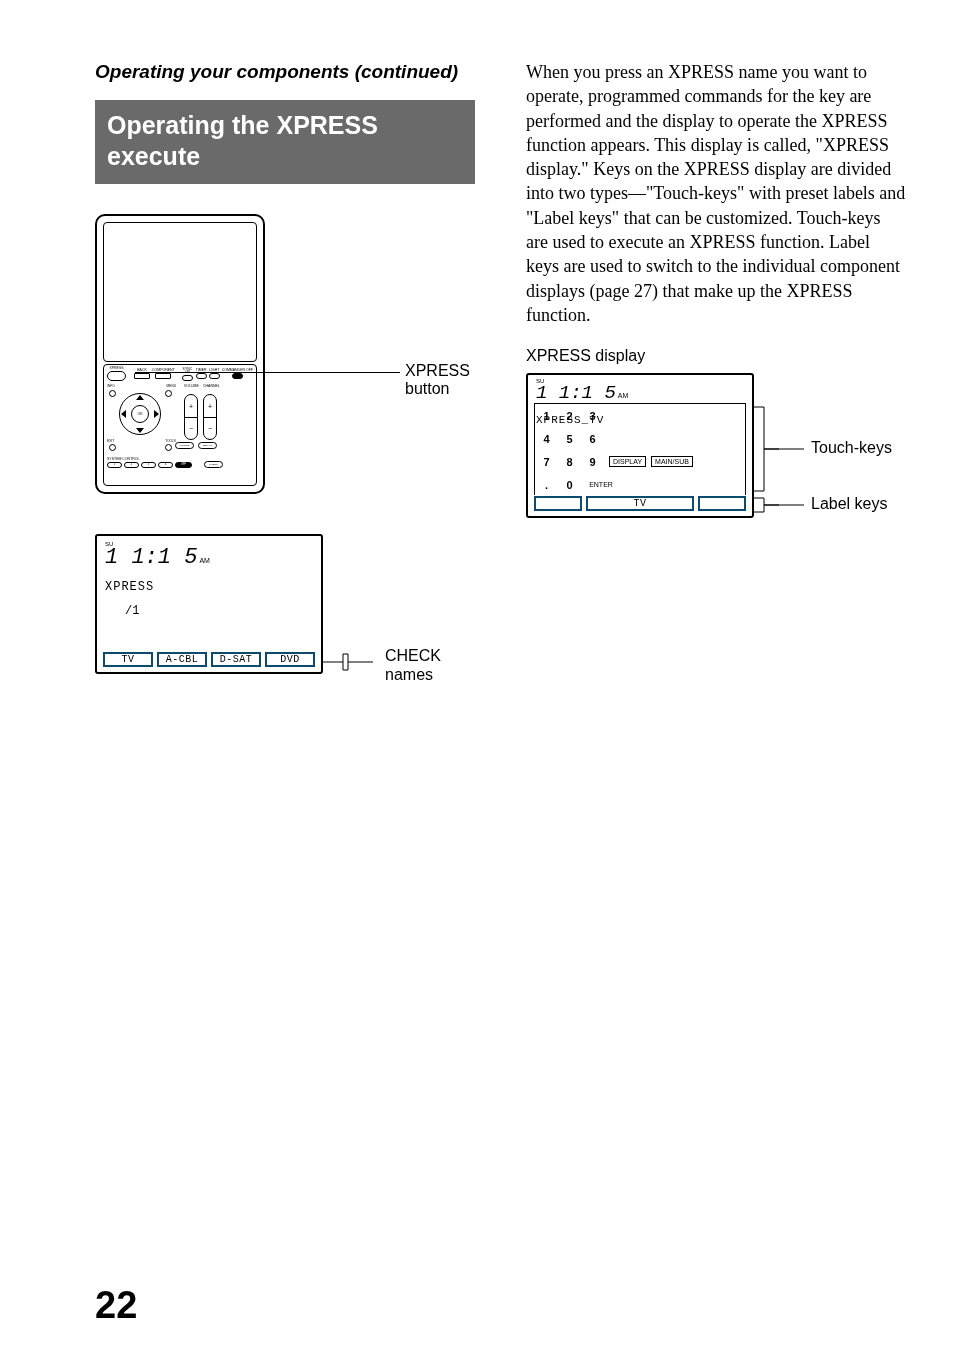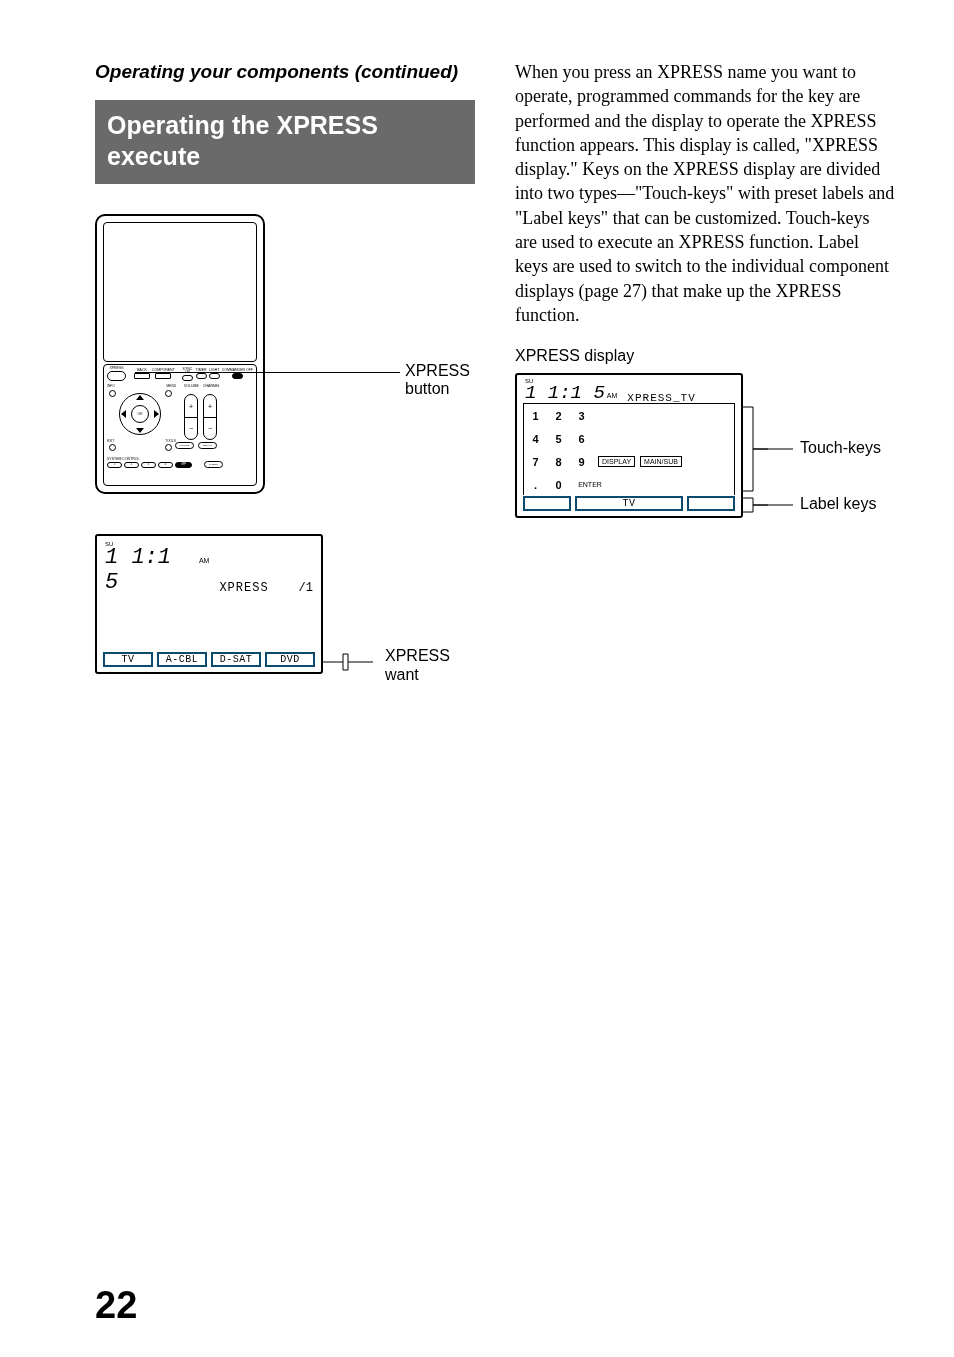--- a/index.html
+++ b/index.html
@@ -7,21 +7,21 @@
       width: 954px;
       height: 1357px;
       background: #fff;
       font-family: Georgia, 'Times New Roman', serif;
       color: #000;
       position: relative;
       padding: 60px 80px 40px 95px;
     }
     .two-col {
       display: flex;
-      gap: 40px;
+      gap: 51px;
     }
     .col-left { width: 380px; }
     .col-right { width: 380px; }
     .cont-heading {
       font-family: Arial, Helvetica, sans-serif;
       font-weight: bold;
       font-style: italic;
       font-size: 19px;
       line-height: 1.25;
       margin-bottom: 16px;
@@ -129,23 +129,24 @@
       top: 0;
       width: 228px;
       height: 140px;
       border: 2px solid #000;
       border-radius: 3px;
       background: #fff;
       font-family: Arial, Helvetica, sans-serif;
     }
     .lcd-time-row {
       display: flex;
-      align-items: flex-end;
+      align-items: flex-start;
       padding: 5px 8px 2px 8px;
       gap: 10px;
+      flex-direction: column;
     }
     .day-su { font-size:6px; font-family:Arial; margin-bottom:-2px;}
     .am { font-size:7px; font-family:Arial; }
     .lcd-title { font-family: 'Courier New', monospace; font-size:12px; letter-spacing:1px;}
     .lcd-slash { font-family: 'Courier New', monospace; font-size:12px; margin-left:20px;}
     .lcd-bottom-row {
       position: absolute;
       bottom: 5px;
       left: 6px;
       right: 6px;
@@ -338,21 +339,21 @@
           <div class="lcd-bottom-cell">A-CBL</div>
           <div class="lcd-bottom-cell">D-SAT</div>
           <div class="lcd-bottom-cell">DVD</div>
         </div>
       </div>
 
       <svg class="bracket-svg" style="left:228px;top:118px;" width="50" height="20">
         <path d="M0 10 L20 10 L20 2 L25 2 L25 18 L20 18 L20 10" stroke="#000" stroke-width="1" fill="none"></path>
         <line x1="25" y1="10" x2="50" y2="10" stroke="#000" stroke-width="1"></line>
       </svg>
-      <div class="leader-label" style="left:290px; top:112px; line-height:1.2;">XPRESS want</div>
+      <div class="leader-label" style="left:290px; top:112px; line-height:1.2;">CHECK names</div>
     </div>
   </div>
 
   <div class="col-right">
     <div class="body-text" style="margin-top:0;">When you press an XPRESS name you want to operate, programmed commands for the key are performed and the display to operate the XPRESS function appears. This display is called, "XPRESS display." Keys on the XPRESS display are divided into two types—"Touch-keys" with preset labels and "Label keys" that can be customized. Touch-keys are used to execute an XPRESS function. Label keys are used to switch to the individual component displays (page 27) that make up the XPRESS function.</div>
 
     <div class="sub-caption" style="margin-top:20px;">XPRESS display</div>
 
     <div class="lcd2-figure">
       <div class="lcd2">

